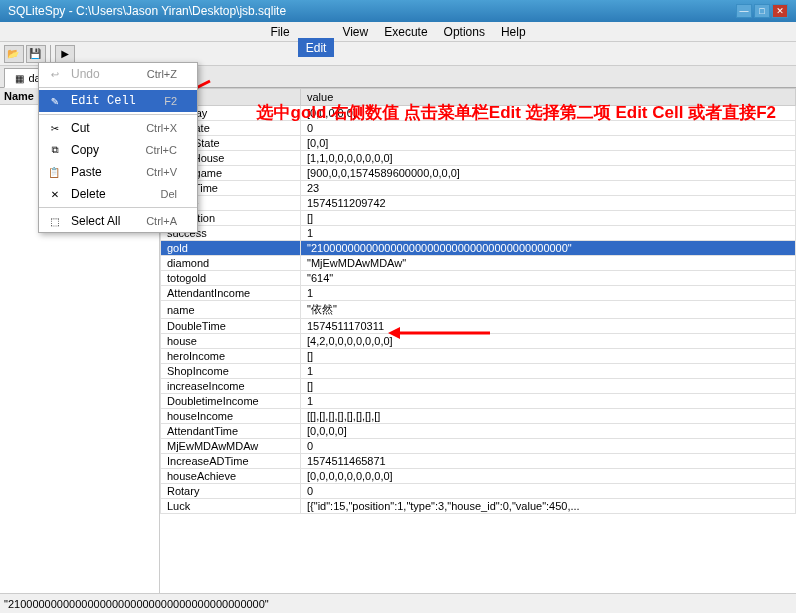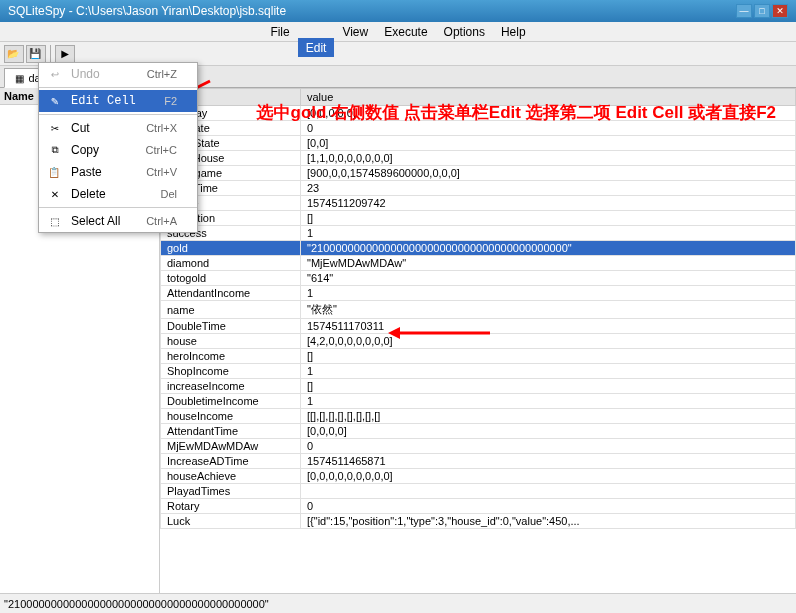--- a/index.html
+++ b/index.html
@@ -410,24 +410,20 @@
             </tr>
             <tr>
               <td>IncreaseADTime</td>
               <td>1574511465871</td>
             </tr>
             <tr>
               <td>houseAchieve</td>
               <td>[0,0,0,0,0,0,0,0,0]</td>
             </tr>
             <tr>
-              <td>PlayadTimes</td>
-              <td></td>
-            </tr>
-            <tr>
               <td>Rotary</td>
               <td>0</td>
             </tr>
             <tr>
               <td>Luck</td>
               <td>[{"id":15,"position":1,"type":3,"house_id":0,"value":450,...</td>
             </tr>
           </tbody>
       </table>
     </div>

